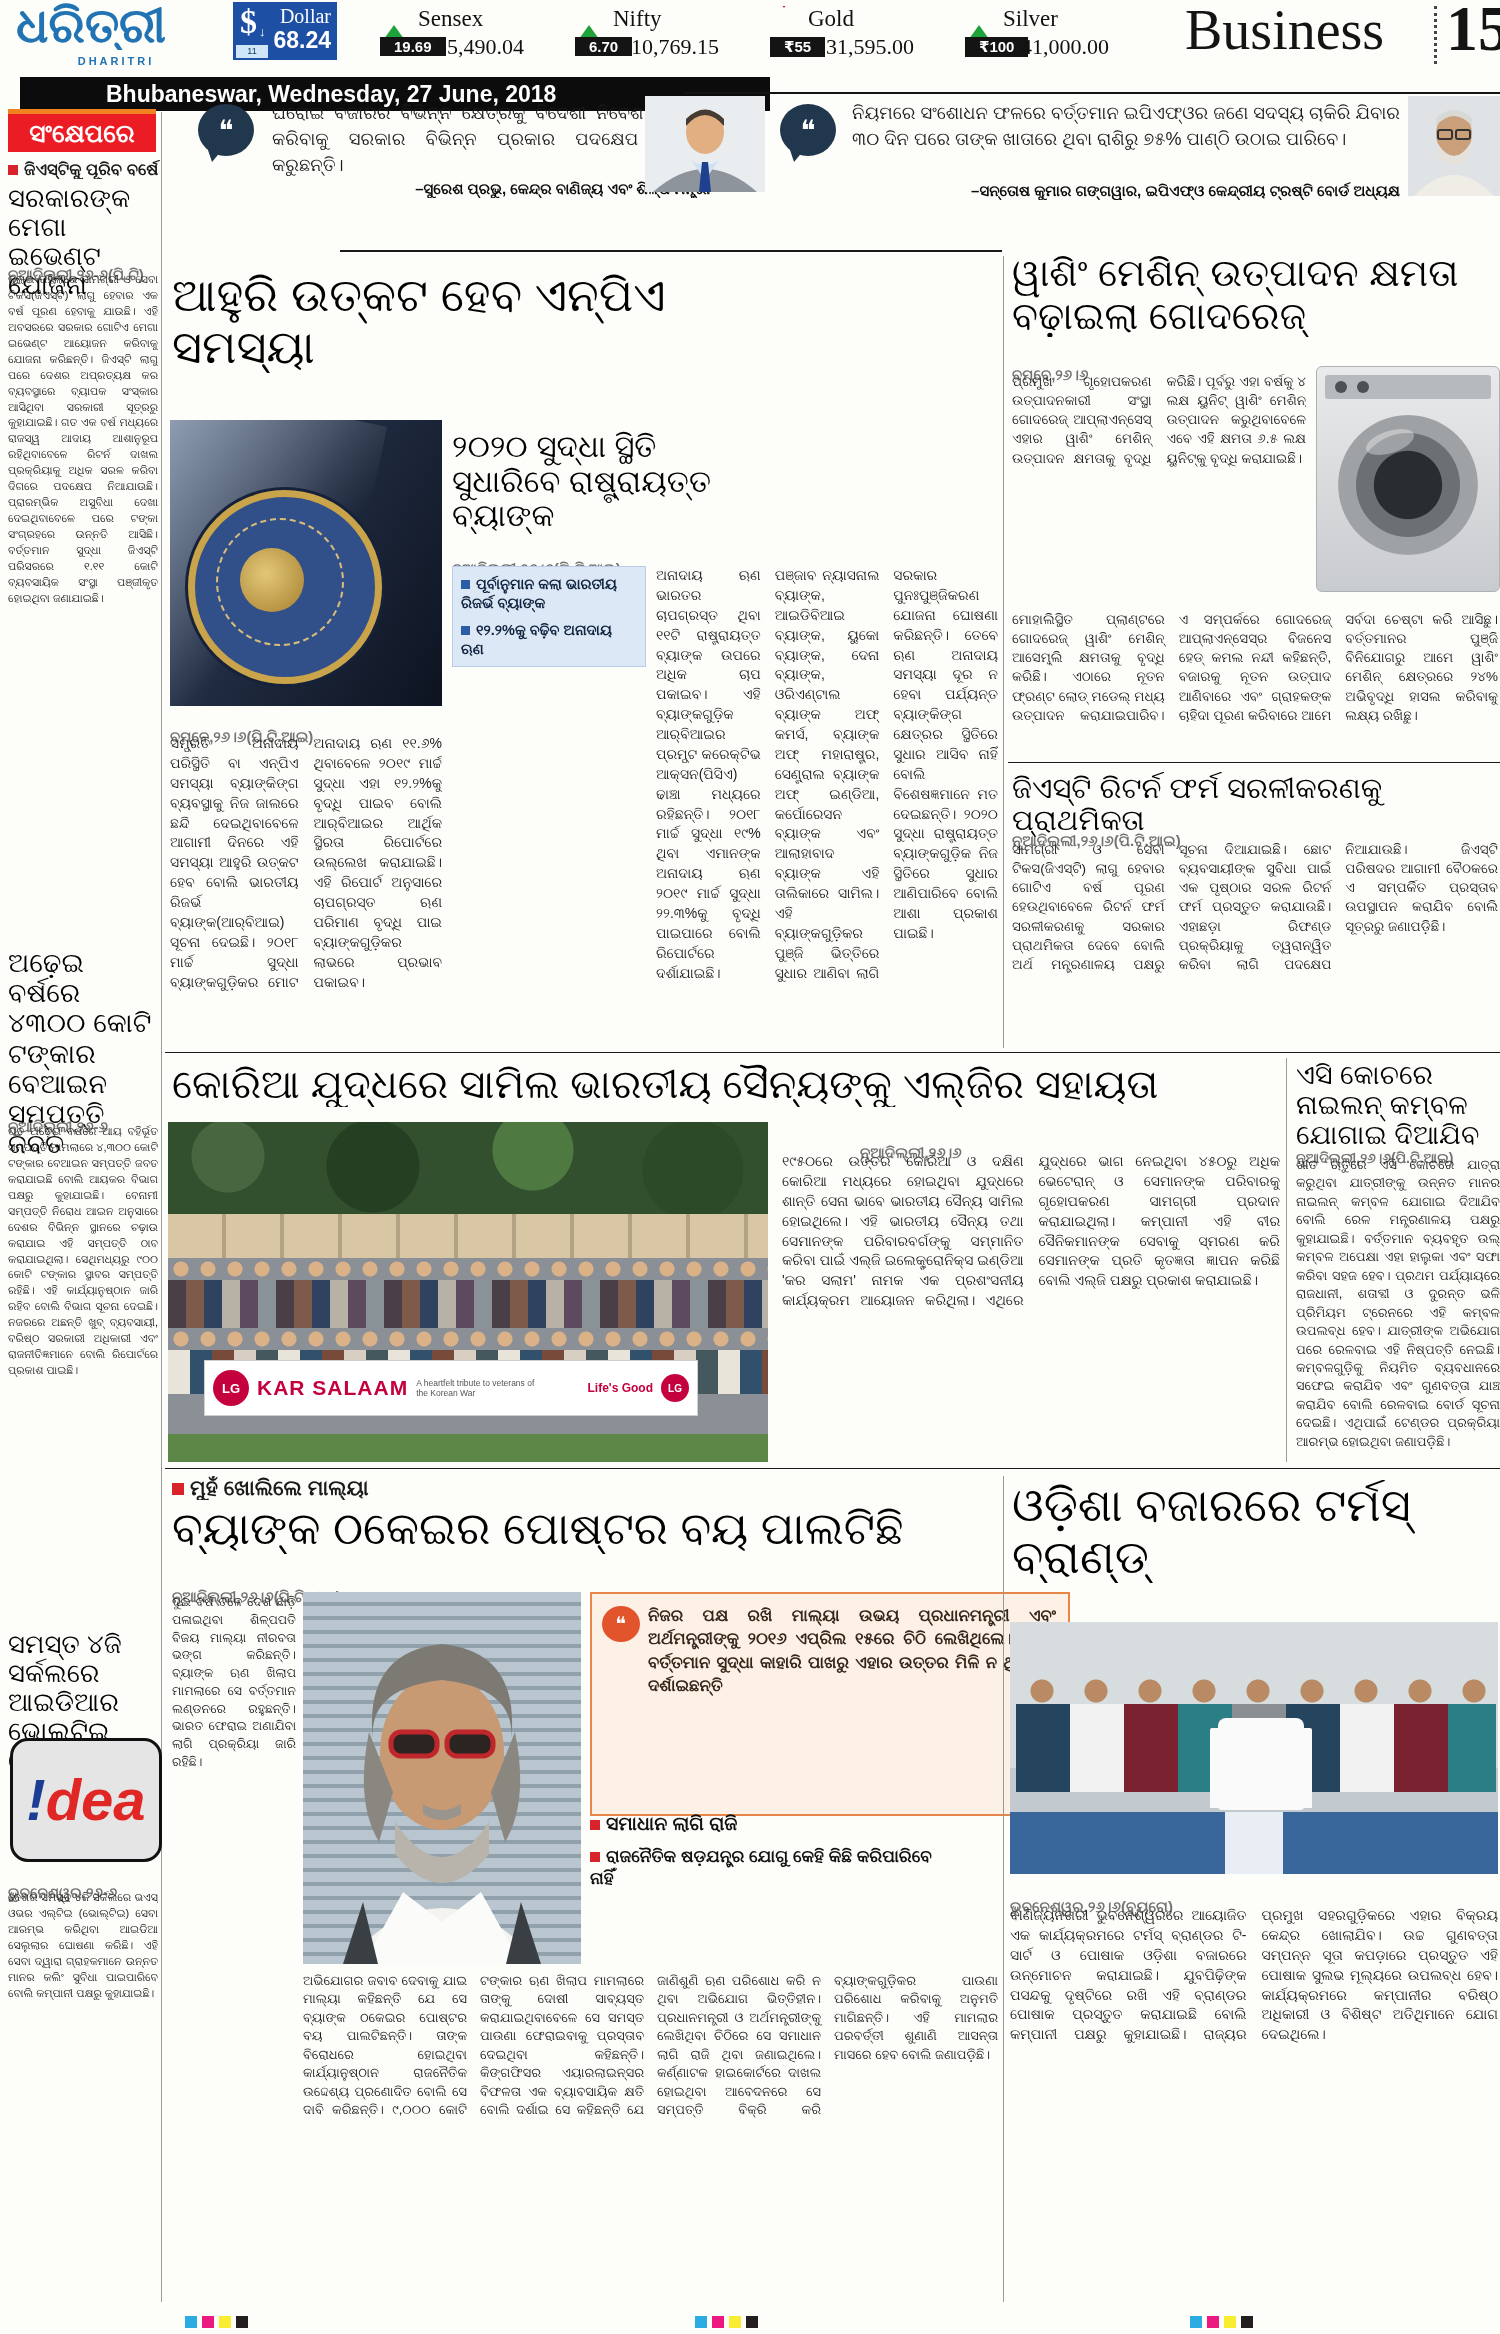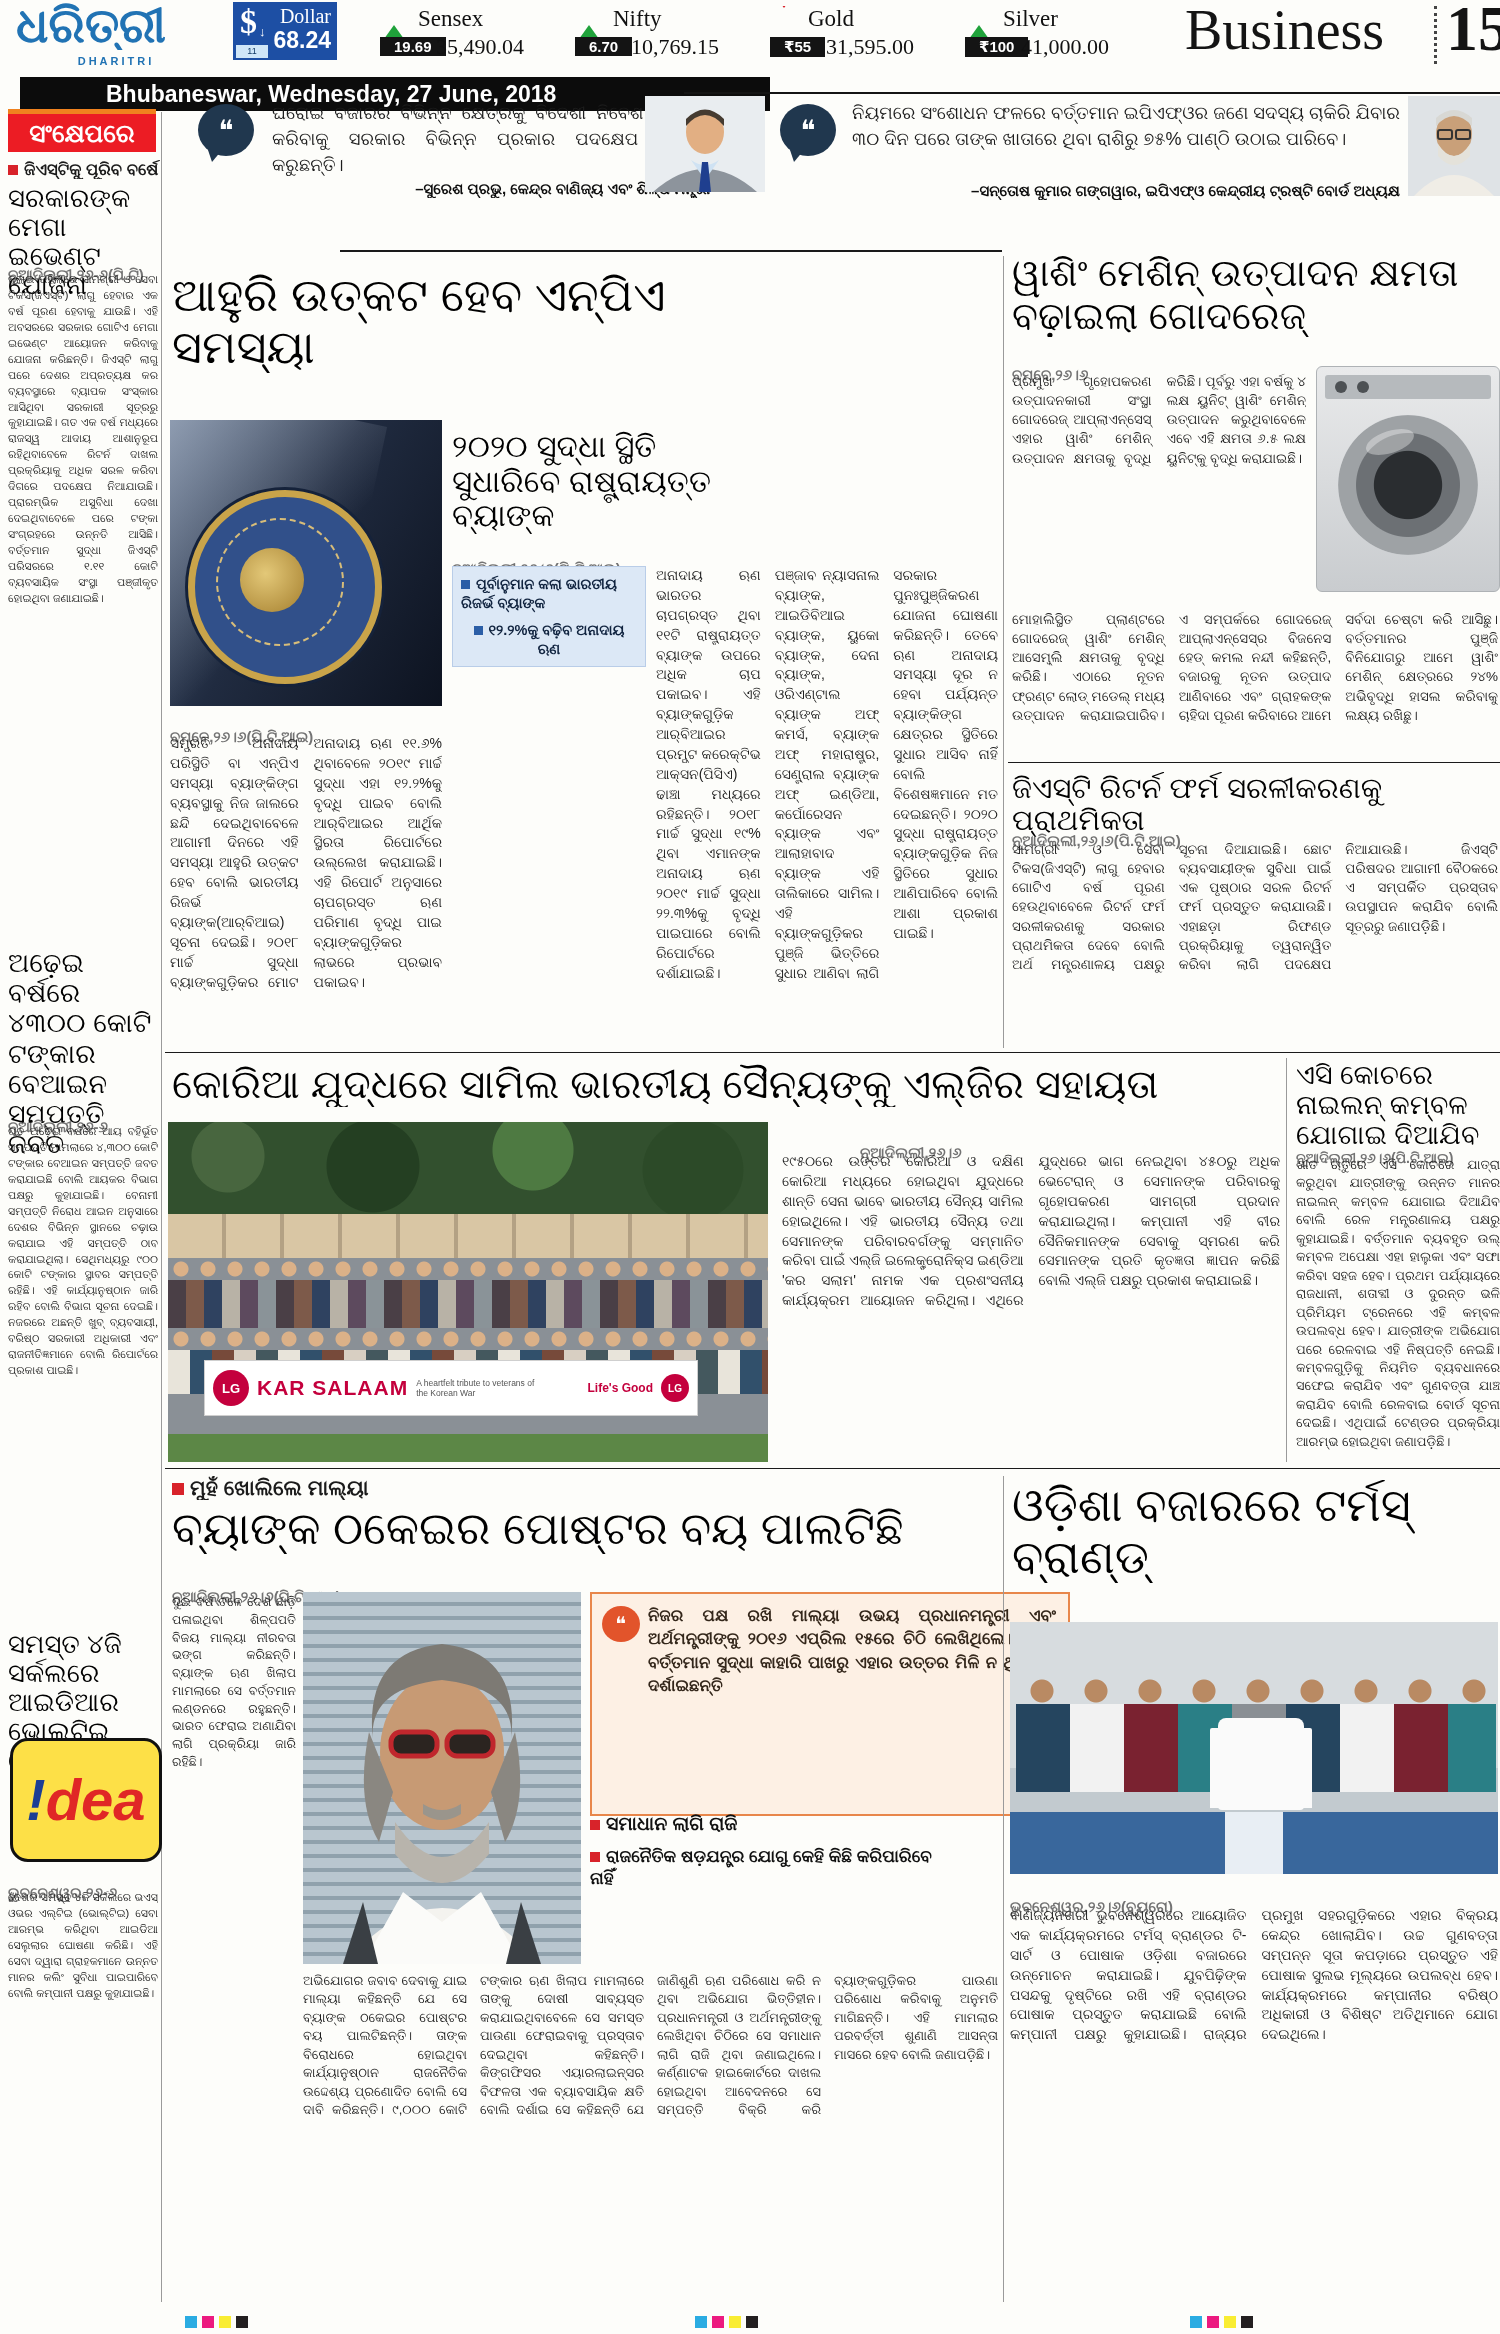--- a/index.html
+++ b/index.html
@@ -64,21 +64,21 @@
   
   .sb-orange{left:8px;top:109px;width:148px;height:5px;background:#f0821f;position:absolute;}
   .sb-red{left:8px;top:114px;width:148px;height:38px;background:#ec1c24;color:#fff;font-weight:bold;
           font-size:25px;text-align:center;line-height:38px;}
   .redsq{display:inline-block;width:10px;height:10px;background:#d8232a;margin-right:6px;}
   .bluesq{display:inline-block;width:9px;height:9px;background:#2b5ea7;margin-right:6px;}
   .sb-hl1{left:8px;top:184px;width:152px;font-size:26px;}
   .sb-hl2{left:8px;top:948px;width:152px;font-size:27px;}
   .sb-hl3{left:8px;top:1630px;width:152px;font-size:26px;}
   .sb-body{left:8px;width:150px;font-size:11px;line-height:1.45;}
-  .idea-box{left:10px;top:1738px;width:146px;height:118px;background:#fde047;border-radius:18px;
+  .idea-box{left:10px;top:1738px;width:146px;height:118px;background:#e5e5e5;border-radius:18px;
             border:3px solid #111;display:flex;align-items:center;justify-content:center;}
   .idea-txt{font-size:58px;font-weight:bold;font-style:italic;line-height:1;}
   .idea-excl{color:#1b3e94;}
   .idea-rest{color:#e02726;}
 
   
   .rbi{background:linear-gradient(120deg,#4d5e78 0%,#202b40 45%,#0d1320 100%);}
   .rbi .streak{position:absolute;left:-40px;top:-20px;width:220px;height:380px;
                background:linear-gradient(120deg,rgba(210,220,235,.55),rgba(210,220,235,0) 60%);
                transform:rotate(12deg);}
@@ -271,21 +271,21 @@
   </div>
   <div class="abs byline" style="left:170px;top:712px;">ବମ୍ବେ,୨୬।୬(ପି.ଟି.ଆଇ)</div>
   <div class="abs bodytxt cols2" style="left:170px;top:734px;width:272px;height:316px;font-size:14px;">ସମ୍ପ୍ରତି ଅନାଦାୟ ପରିସ୍ଥିତି ବା ଏନ୍‌ପିଏ ସମସ୍ୟା ବ୍ୟାଙ୍କିଙ୍ଗ ବ୍ୟବସ୍ଥାକୁ ନିଜ ଜାଲରେ ଛନ୍ଦି ଦେଇଥିବାବେଳେ ଆଗାମୀ ଦିନରେ ଏହି ସମସ୍ୟା ଆହୁରି ଉତ୍କଟ ହେବ ବୋଲି ଭାରତୀୟ ରିଜର୍ଭ ବ୍ୟାଙ୍କ(ଆର୍‌ବିଆଇ) ସୂଚନା ଦେଇଛି। ୨୦୧୮ ମାର୍ଚ୍ଚ ସୁଦ୍ଧା ବ୍ୟାଙ୍କଗୁଡ଼ିକର ମୋଟ ଅନାଦାୟ ଋଣ ୧୧.୬% ଥିବାବେଳେ ୨୦୧୯ ମାର୍ଚ୍ଚ ସୁଦ୍ଧା ଏହା ୧୨.୨%କୁ ବୃଦ୍ଧି ପାଇବ ବୋଲି ଆର୍‌ବିଆଇର ଆର୍ଥିକ ସ୍ଥିରତା ରିପୋର୍ଟରେ ଉଲ୍ଲେଖ କରାଯାଇଛି। ଏହି ରିପୋର୍ଟ ଅନୁସାରେ ଚାପଗ୍ରସ୍ତ ଋଣ ପରିମାଣ ବୃଦ୍ଧି ପାଇ ବ୍ୟାଙ୍କଗୁଡ଼ିକର ଲାଭରେ ପ୍ରଭାବ ପକାଇବ।</div>
 
   <div class="abs hl" style="left:452px;top:430px;width:288px;font-size:31px;">୨୦୨୦ ସୁଦ୍ଧା ସ୍ଥିତି ସୁଧାରିବେ ରାଷ୍ଟ୍ରାୟତ୍ତ ବ୍ୟାଙ୍କ</div>
   <div class="abs byline" style="left:452px;top:544px;">ନୂଆଦିଲ୍ଲୀ,୨୬।୬(ପି.ଟି.ଆଇ)</div>
 
   <div class="abs" style="left:452px;top:566px;width:546px;height:484px;">
     <div class="info-box">
       <div class="info-item"><span class="bluesq"></span><span>ପୂର୍ବାନୁମାନ କଲା ଭାରତୀୟ ରିଜର୍ଭ ବ୍ୟାଙ୍କ</span></div>
-      <div class="info-item" style="margin-bottom:0;text-align:center;"><span class="bluesq"></span><span>୧୨.୨%କୁ ବଢ଼ିବ ଅନାଦାୟ ଋଣ</span></div>
+      <div class="info-item" style="margin-bottom:0;"><span class="bluesq"></span><span>୧୨.୨%କୁ ବଢ଼ିବ ଅନାଦାୟ ଋଣ</span></div>
     </div>
     <div class="bodytxt cols3" style="height:484px;">ଅନାଦାୟ ଋଣ ଭାରତର ଚାପଗ୍ରସ୍ତ ଥିବା ୧୧ଟି ରାଷ୍ଟ୍ରାୟତ୍ତ ବ୍ୟାଙ୍କ ଉପରେ ଅଧିକ ଚାପ ପକାଇବ। ଏହି ବ୍ୟାଙ୍କଗୁଡ଼ିକ ଆର୍‌ବିଆଇର ପ୍ରମ୍ପ୍ଟ କରେକ୍ଟିଭ ଆକ୍ସନ(ପିସିଏ) ଢାଞ୍ଚା ମଧ୍ୟରେ ରହିଛନ୍ତି। ୨୦୧୮ ମାର୍ଚ୍ଚ ସୁଦ୍ଧା ୧୯% ଥିବା ଏମାନଙ୍କ ଅନାଦାୟ ଋଣ ୨୦୧୯ ମାର୍ଚ୍ଚ ସୁଦ୍ଧା ୨୨.୩%କୁ ବୃଦ୍ଧି ପାଇପାରେ ବୋଲି ରିପୋର୍ଟରେ ଦର୍ଶାଯାଇଛି। ପଞ୍ଜାବ ନ୍ୟାସନାଲ ବ୍ୟାଙ୍କ, ଆଇଡିବିଆଇ ବ୍ୟାଙ୍କ, ୟୁକୋ ବ୍ୟାଙ୍କ, ଦେନା ବ୍ୟାଙ୍କ, ଓରିଏଣ୍ଟାଲ ବ୍ୟାଙ୍କ ଅଫ୍ କମର୍ସ, ବ୍ୟାଙ୍କ ଅଫ୍ ମହାରାଷ୍ଟ୍ର, ସେଣ୍ଟ୍ରାଲ ବ୍ୟାଙ୍କ ଅଫ୍ ଇଣ୍ଡିଆ, କର୍ପୋରେସନ ବ୍ୟାଙ୍କ ଏବଂ ଆଲାହାବାଦ ବ୍ୟାଙ୍କ ଏହି ତାଲିକାରେ ସାମିଲ। ଏହି ବ୍ୟାଙ୍କଗୁଡ଼ିକର ପୁଞ୍ଜି ଭିତ୍ତିରେ ସୁଧାର ଆଣିବା ଲାଗି ସରକାର ପୁନଃପୁଞ୍ଜିକରଣ ଯୋଜନା ଘୋଷଣା କରିଛନ୍ତି। ତେବେ ଋଣ ଅନାଦାୟ ସମସ୍ୟା ଦୂର ନ ହେବା ପର୍ଯ୍ୟନ୍ତ ବ୍ୟାଙ୍କିଙ୍ଗ କ୍ଷେତ୍ରର ସ୍ଥିତିରେ ସୁଧାର ଆସିବ ନାହିଁ ବୋଲି ବିଶେଷଜ୍ଞମାନେ ମତ ଦେଇଛନ୍ତି। ୨୦୨୦ ସୁଦ୍ଧା ରାଷ୍ଟ୍ରାୟତ୍ତ ବ୍ୟାଙ୍କଗୁଡ଼ିକ ନିଜ ସ୍ଥିତିରେ ସୁଧାର ଆଣିପାରିବେ ବୋଲି ଆଶା ପ୍ରକାଶ ପାଇଛି।</div>
   </div>
 
   <div class="rule-v" style="left:1003px;top:256px;height:792px;"></div>
   <div class="abs hl" style="left:1012px;top:252px;width:486px;font-size:38px;">ୱାଶିଂ ମେଶିନ୍ ଉତ୍ପାଦନ କ୍ଷମତା ବଢ଼ାଇଲା ଗୋଦରେଜ୍</div>
   <div class="abs byline" style="left:1012px;top:350px;">ବମ୍ବେ,୨୬।୬</div>
 
   <div class="abs washer" style="left:1316px;top:366px;width:182px;height:224px;">
     <div class="panel"></div>

